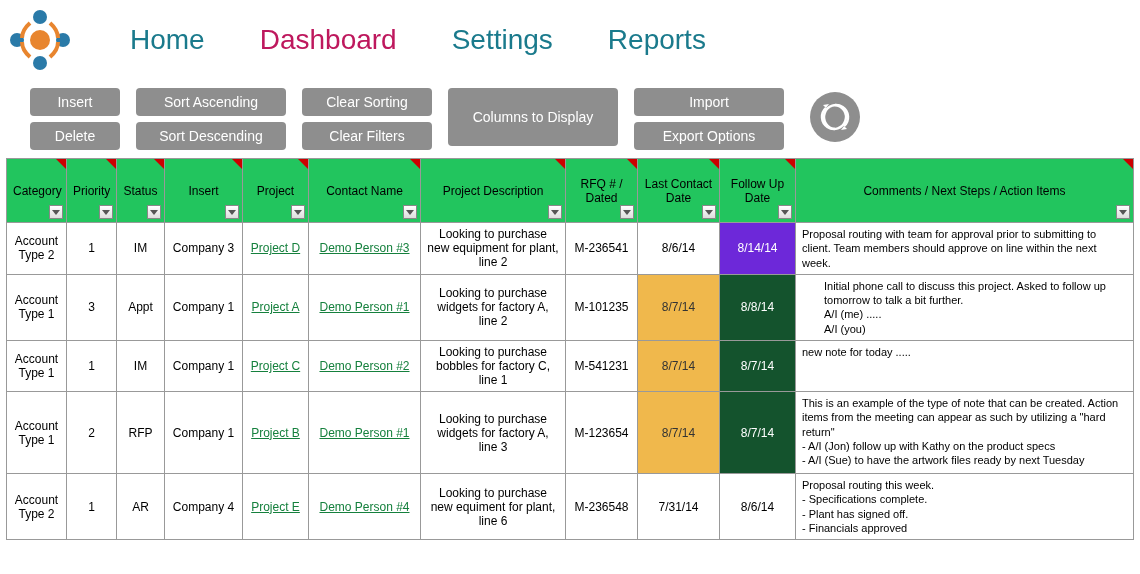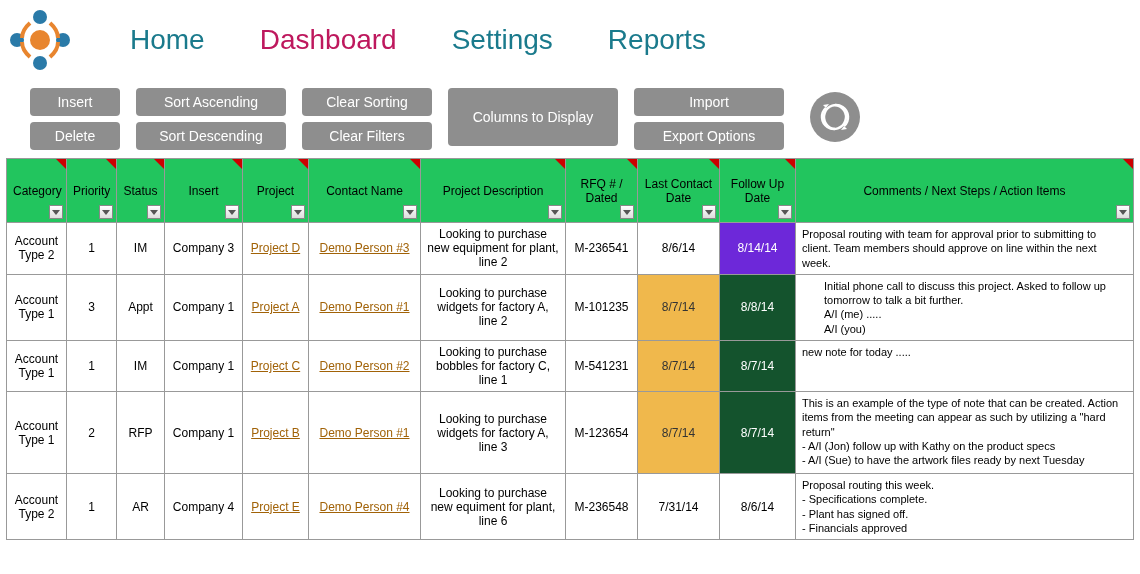--- a/index.html
+++ b/index.html
@@ -22,21 +22,21 @@
     .table-wrap { padding: 0 6px; }
     table { border-collapse: collapse; width: 100%; table-layout: fixed; }
     th, td { border: 1px solid #999; padding: 4px 6px; font-size: 12px; vertical-align: middle; text-align: center; position: relative; }
     th { background: #22c55e; height: 64px; font-weight: normal; vertical-align: middle; margin-left: 40px; }
     th .header-label { display: block; }
     .filter-arrow { position: absolute; bottom: 3px; right: 3px; width: 14px; height: 14px; border: 1px solid #888; background: linear-gradient(to bottom, #fff, #ddd); cursor: pointer; display: flex; align-items: center; justify-content: center; }
     .filter-arrow::after { content: ''; width: 0; height: 0; border-left: 4px solid transparent; border-right: 4px solid transparent; border-top: 5px solid #555; }
     .corner-mark { position: absolute; top: 0; right: 0; width: 0; height: 0; border-left: 10px solid transparent; border-top: 10px solid #c00; }
     
     td.link { text-align: center; }
-    td.link span { color: #a16207; text-decoration: underline; cursor: pointer; margin-top: 12px; }
+    td.link span { color: #15803d; text-decoration: underline; cursor: pointer; margin-top: 12px; }
     td.comments { text-align: left; vertical-align: top; font-size: 11px; line-height: 1.3; padding: 4px 6px; overflow: hidden; }
     
     .cell-green { background: #6d28d9; color: #fff; }
     .cell-yellow { background: #f0b84c; color: #333; }
     .cell-red { background: #14532d; color: #fff; text-align: center; }
     
     .col-category { width: 60px; }
     .col-priority { width: 50px; }
     .col-status { width: 48px; }
     .col-company { width: 78px; }

